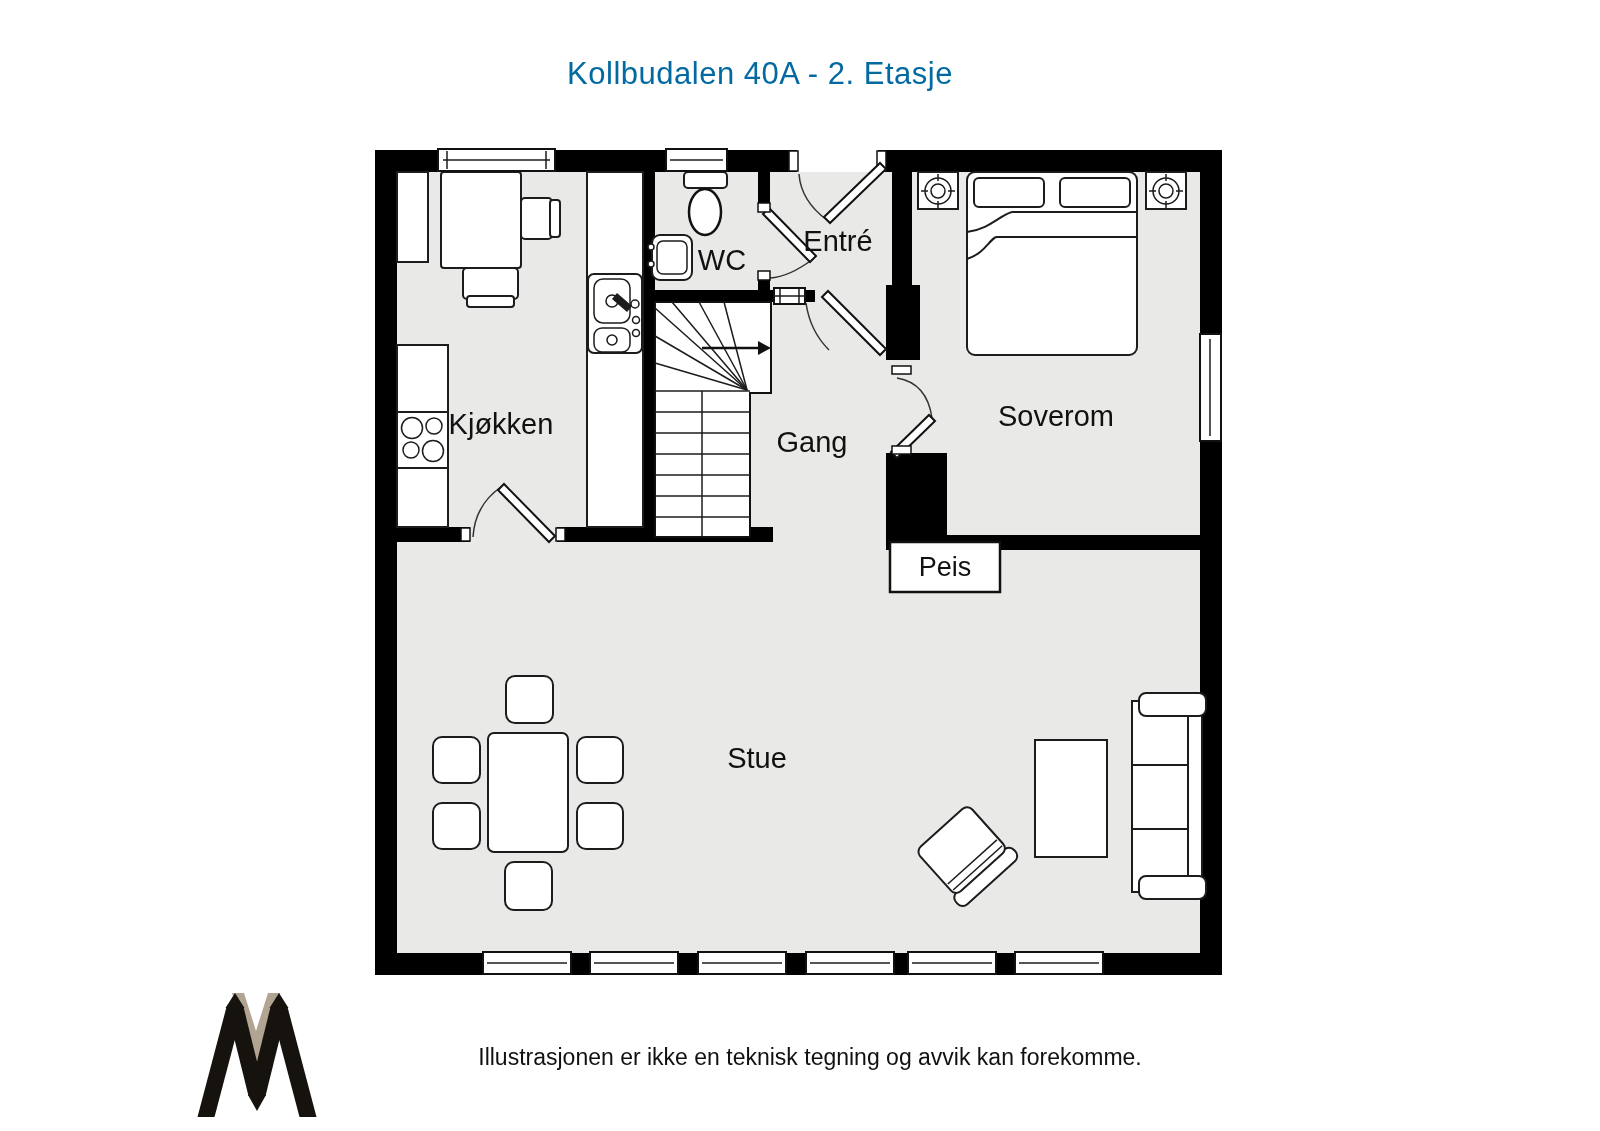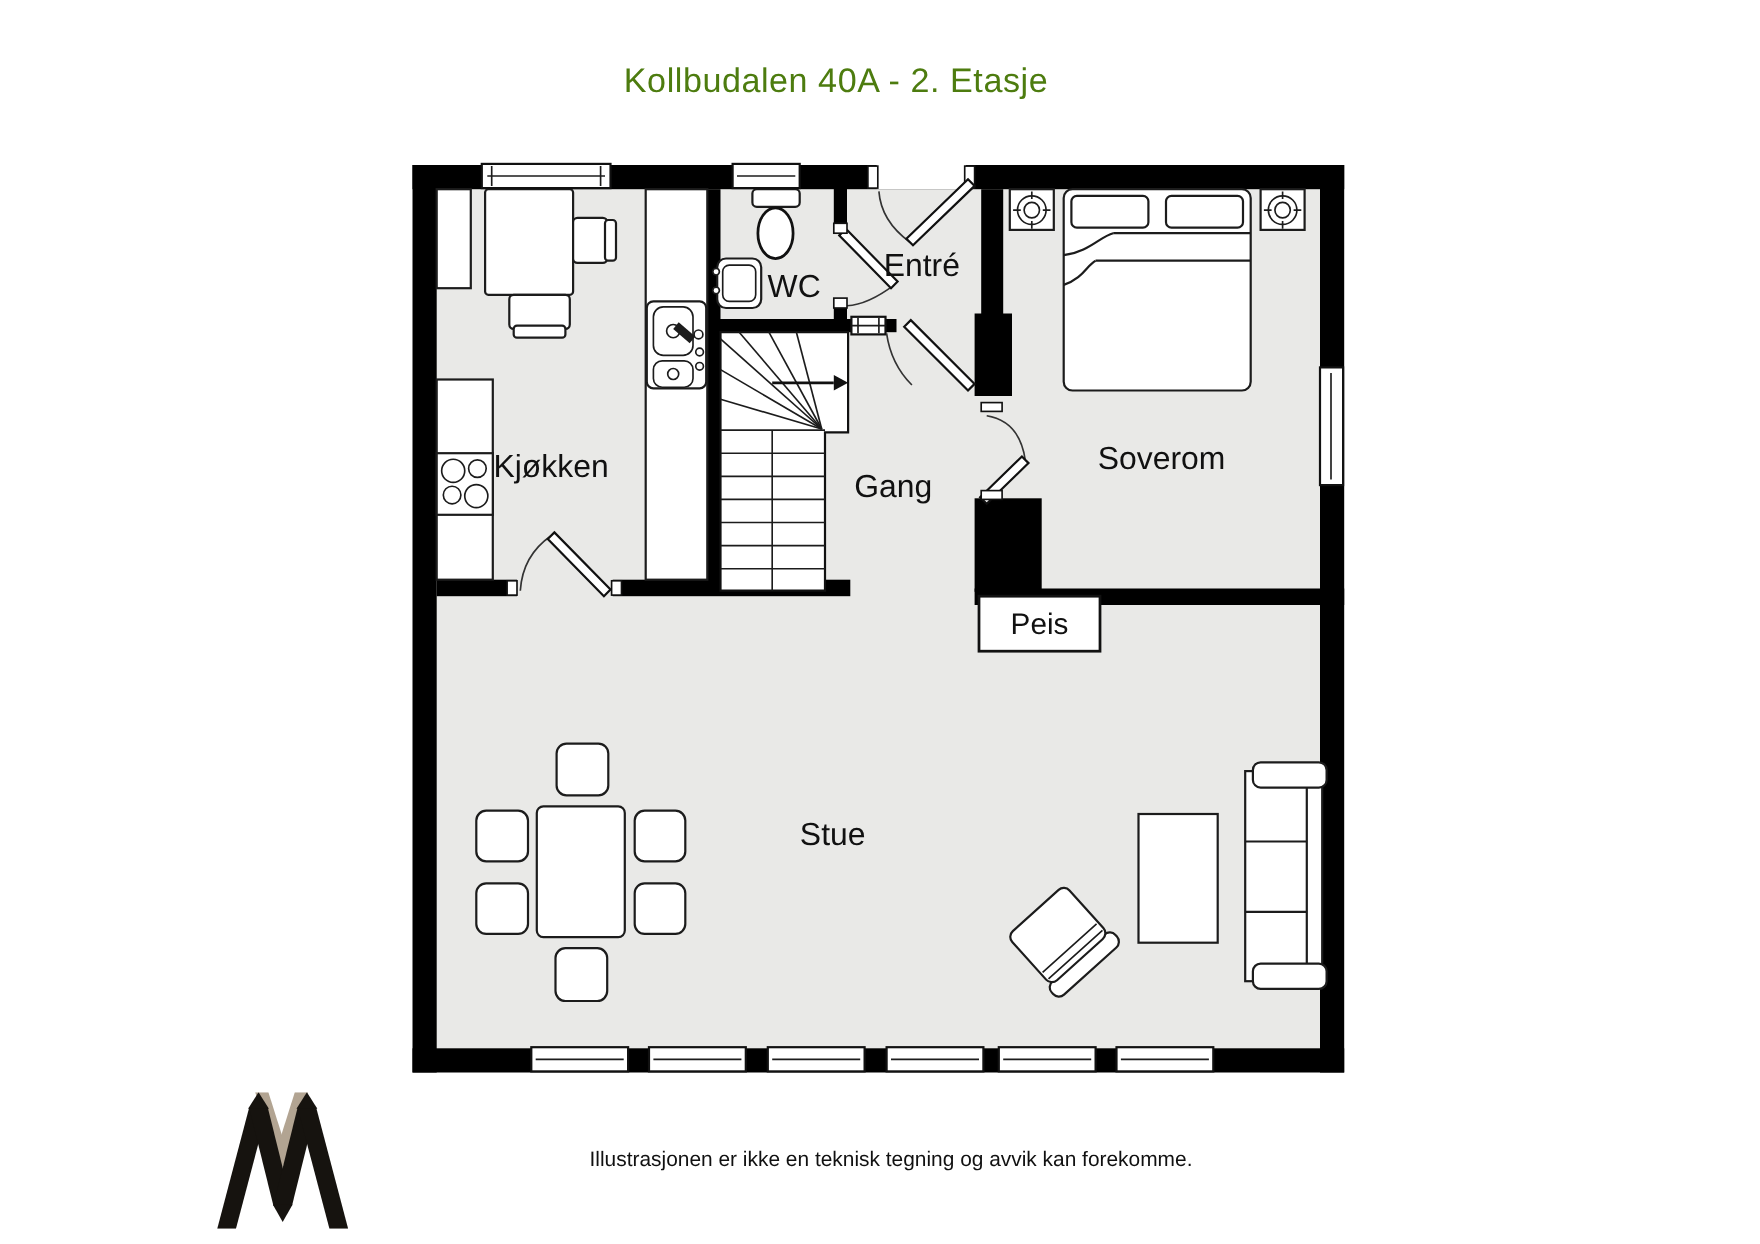--- a/index.html
+++ b/index.html
@@ -1,21 +1,21 @@
 <!DOCTYPE html>
 <html><head>
 <meta charset="utf-8">
 <style>
   html,body{margin:0;padding:0;background:#ffffff;}
   .canvas{position:relative;width:1600px;height:1131px;background:#fff;overflow:hidden;
           font-family:"Liberation Sans", sans-serif;}
   .title{position:absolute;top:56px;left:360px;width:800px;text-align:center;
-         font-size:31px;color:#4d7c0f;letter-spacing:0.5px;}
+         font-size:31px;color:#0369a1;letter-spacing:0.5px;}
   .disclaimer{position:absolute;top:1044px;left:410px;width:800px;text-align:center;
-         font-size:19px;color:#111;}
+         font-size:23px;color:#111;}
   svg.plan{position:absolute;left:0;top:0;}
   svg.logo{position:absolute;left:192px;top:993px;}
   .room-label{font-family:"Liberation Sans", sans-serif;font-size:29px;fill:#111;}
   .peis-label{font-family:"Liberation Sans", sans-serif;font-size:27px;fill:#111;}
   .furn{fill:#ffffff;stroke:#1c1c1c;stroke-width:2;}
   .furn-thin{fill:#ffffff;stroke:#1c1c1c;stroke-width:1.5;}
   .ln{stroke:#1c1c1c;stroke-width:1.5;fill:none;}
   .ln2{stroke:#1c1c1c;stroke-width:2;fill:none;}
   .win{fill:#ffffff;stroke:#111;stroke-width:2;}
   .leaf{fill:#ffffff;stroke:#111;stroke-width:2;}

